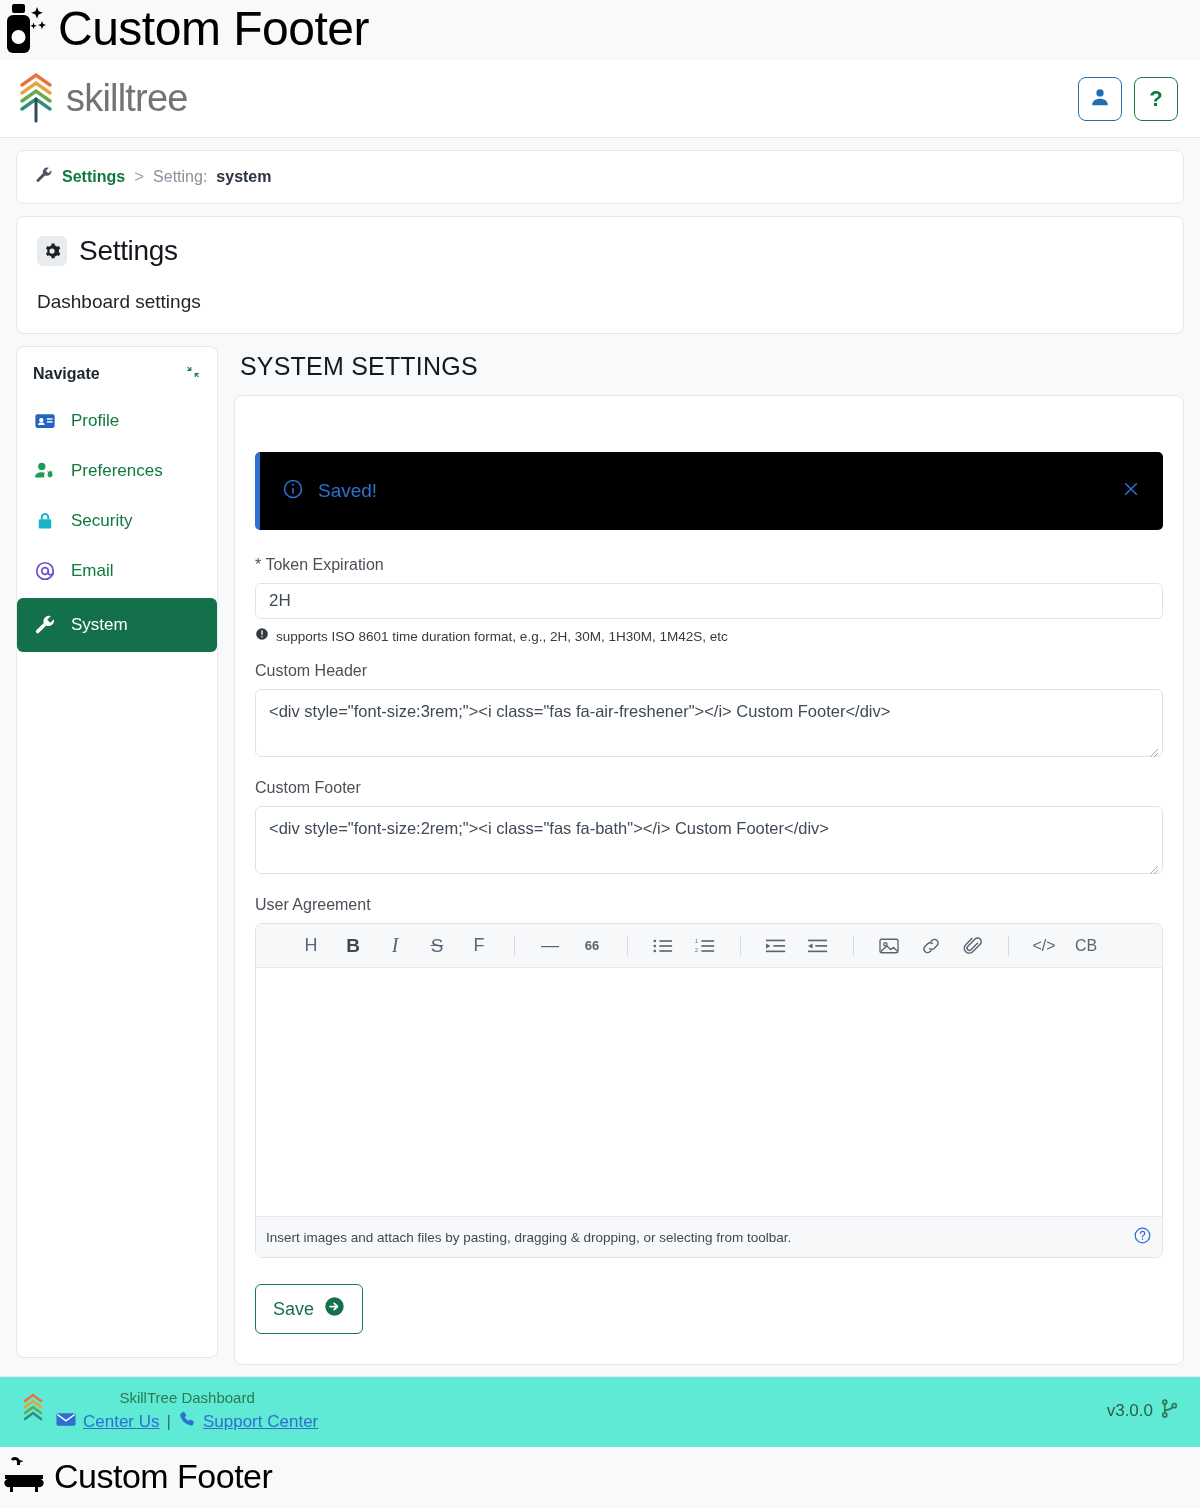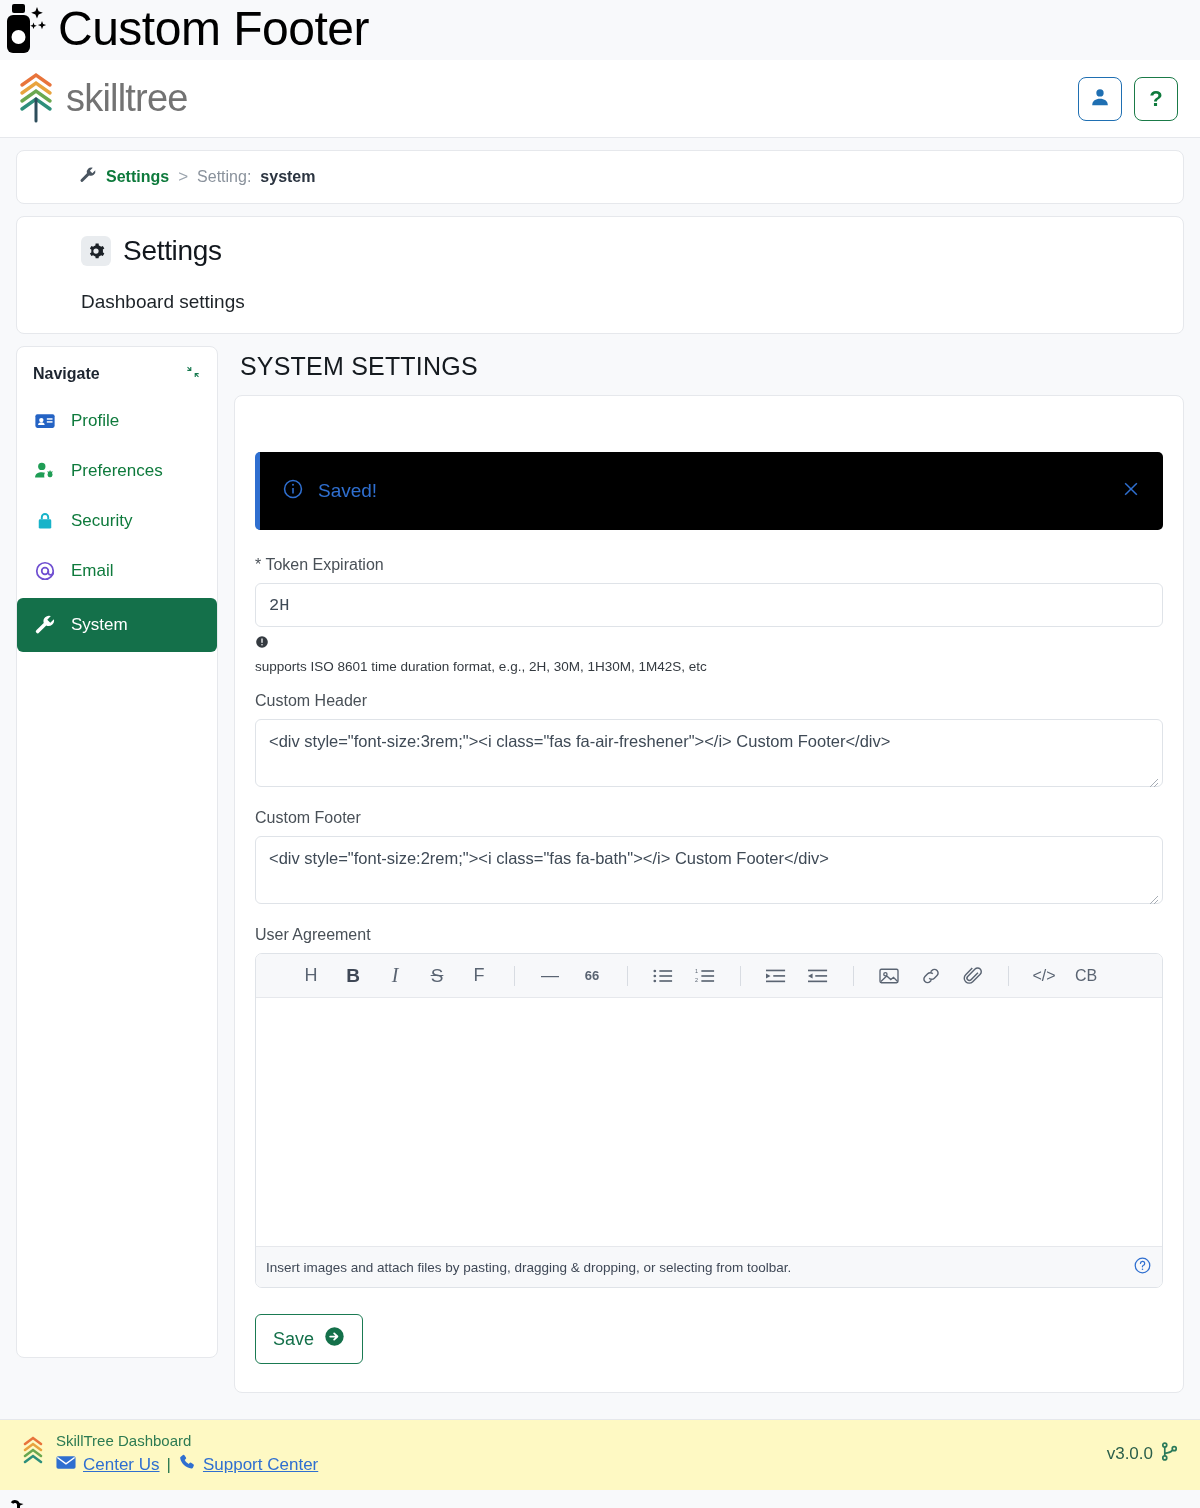--- a/index.html
+++ b/index.html
@@ -54,21 +54,20 @@
   .icon-btn.blue { border: 1px solid #1f6fb2; }
   .icon-btn.green { border: 1px solid #1a7a47; }
   .icon-btn .q { color: #0e7a3c; font-size: 22px; font-weight: bold; }
 
   
   .card {
     background: #fff;
     border: 1px solid #e6e8ec;
     border-radius: 8px;
     margin: 12px 16px 0 16px;
-    padding-left: 44px;
   }
   .breadcrumb {
     display: flex; align-items: center; gap: 9px;
     padding: 15px 18px;
     font-size: 16px;
   }
   .bc-link { color: #0e7a3c; font-weight: bold; cursor: pointer; }
   .bc-sep { color: #9aa3ad; font-size: 17px; }
   .bc-muted { color: #8a929c; }
   .bc-strong { color: #2b3440; font-weight: bold; }
@@ -147,34 +146,34 @@
     margin-bottom: 26px;
   }
   .alert-left { display: flex; align-items: center; gap: 14px; }
   .alert-text { color: #2f6fd0; font-size: 19px; }
   .alert-close { color: #2f6fd0; font-size: 22px; cursor: pointer; line-height: 1; }
 
   
   .field-label { font-size: 16px; color: #495057; margin-bottom: 9px; }
   .text-input {
     width: 100%;
-    height: 44px;
+    height: 36px;
     border: 1px solid #dfe3e8;
     border-radius: 6px;
     padding: 0 13px;
     font-size: 17px;
     color: #3f4a56;
-    font-family: Liberation Mono, monospace;
+    font-family: Liberation Sans, sans-serif;
     background: #fff;
     outline: none;
   }
   .help-row {
-    display: flex; align-items: flex-start; gap: 7px;
+    display: flex; align-items: flex-end; gap: 7px;
     margin-top: 8px; margin-bottom: 18px;
-    font-size: 13.5px; color: #343a40; flex-direction: column;
+    font-size: 13.5px; color: #343a40;
   }
   .ta-wrap { position: relative; margin-bottom: 18px; }
   .text-area {
     width: 100%;
     height: 68px;
     border: 1px solid #dfe3e8;
     border-radius: 6px;
     padding: 12px 13px;
     font-size: 16.5px;
     color: #3f4a56;
@@ -239,24 +238,24 @@
     border-radius: 6px;
     padding: 11px 17px;
     font-size: 18px;
     cursor: pointer;
     font-family: "Liberation Sans", sans-serif;
   }
 
   
   .page-footer {
     border-top: 1px solid #e6e8ec;
-    background: #fef9c3;
-    margin-top: 26px;
+    background: #5eead4;
+    margin-top: 11px;
     padding: 12px 22px 14px 22px;
-    display: flex; align-items: center; justify-content: space-between;
+    display: flex; align-items: center; justify-content: space-between; text-align: center;
   }
   .foot-left { display: flex; align-items: center; gap: 12px; }
   .foot-dash { font-size: 15px; color: #2c7a52; }
   .foot-links { display: flex; align-items: center; gap: 7px; margin-top: 4px; font-size: 17px; }
   .foot-links a { color: #2f6fd0; text-decoration: underline; cursor: pointer; }
   .foot-pipe { color: #2c7a52; }
   .foot-right { display: flex; align-items: center; gap: 8px; font-size: 17px; color: #2b5f4a; }
 </style>
 </head>
 <body>

